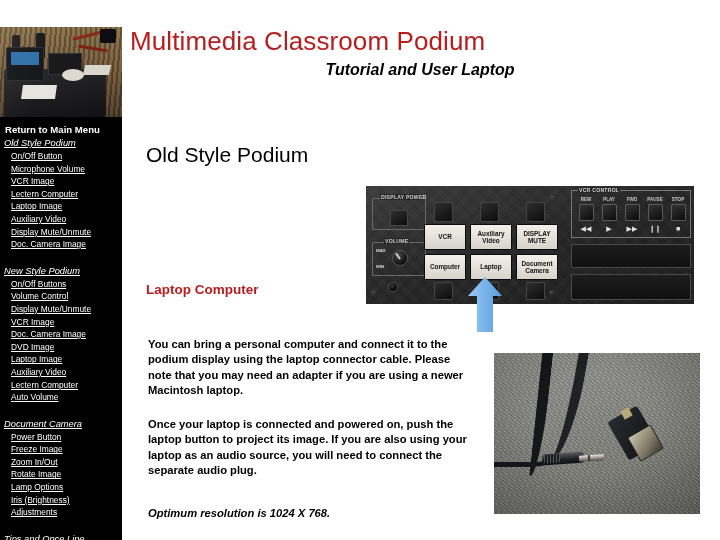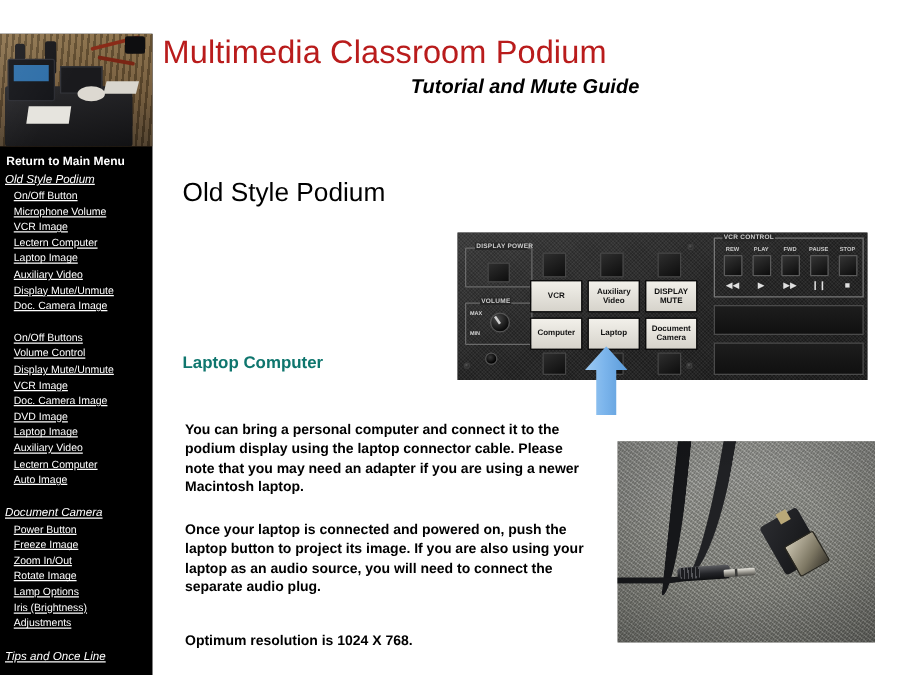--- a/index.html
+++ b/index.html
@@ -174,34 +174,34 @@
     position: absolute;
     left: 146px; top: 143px;
     font-size: 21px;
     color: #000000;
   }
   #subsection-title {
     position: absolute;
     left: 146px; top: 282px;
     font-size: 13.5px;
     font-weight: bold;
-    color: #0f766e;
+    color: #b91c1c;
   }
   .body-para {
     position: absolute;
     left: 148px;
     width: 320px;
     font-size: 11.2px;
     font-weight: bold;
     line-height: 15.4px;
     color: #000000;
   }
   #para1 { top: 337px; }
   #para2 { top: 417px; }
-  #para3 { top: 506px; }
+  #para3 { top: 506px; font-style: italic; }
 
   
   #control-panel {
     position: absolute;
     left: 366px; top: 186px;
     width: 328px; height: 118px;
     overflow: hidden;
     background:
       radial-gradient(circle at 20% 30%, rgba(255,255,255,0.05), rgba(0,0,0,0) 60%),
       repeating-conic-gradient(#2a2a2a 0% 25%, #202020 0% 50%);
@@ -481,20 +481,23 @@
       </li>
       <li class="nav-item nav-link">
         <span>Display Mute/Unmute</span>
       </li>
       <li class="nav-item nav-link">
         <span>Doc. Camera Image</span>
       </li>
 
       <li class="nav-gap"></li>
 
+      <li class="nav-item nav-section">
+        <span>New Style Podium</span>
+      </li>
       <li class="nav-item nav-link">
         <span>On/Off Buttons</span>
       </li>
       <li class="nav-item nav-link">
         <span>Volume Control</span>
       </li>
       <li class="nav-item nav-link">
         <span>Display Mute/Unmute</span>
       </li>
       <li class="nav-item nav-link">
@@ -509,21 +512,21 @@
       <li class="nav-item nav-link">
         <span>Laptop Image</span>
       </li>
       <li class="nav-item nav-link">
         <span>Auxiliary Video</span>
       </li>
       <li class="nav-item nav-link">
         <span>Lectern Computer</span>
       </li>
       <li class="nav-item nav-link">
-        <span>Auto Image</span>
+        <span>Auto Volume</span>
       </li>
 
       <li class="nav-gap"></li>
 
       <li class="nav-item nav-section">
         <span>Document Camera</span>
       </li>
       <li class="nav-item nav-link">
         <span>Power Button</span>
       </li>
@@ -548,21 +551,21 @@
 
       <li class="nav-gap"></li>
 
       <li class="nav-item nav-section">
         <span>Tips and Once Line</span>
       </li>
     </ul>
   </div>
 
   <div id="title">Multimedia Classroom Podium</div>
-  <div id="subtitle">Tutorial and Mute Guide</div>
+  <div id="subtitle">Tutorial and User Laptop</div>
 
   <div id="section-title">Old Style Podium</div>
   <div id="subsection-title">Laptop Computer</div>
 
   <div class="body-para" id="para2">Once your laptop is connected and powered on, push the laptop button to project its image. If you are also using your laptop as an audio source, you will need to connect the separate audio plug.</div>
   <div class="body-para" id="para1">You can bring a personal computer and connect it to the podium display using the laptop connector cable. Please note that you may need an adapter if you are using a newer Macintosh laptop.</div>
   <div class="body-para" id="para3">Optimum resolution is 1024 X 768.</div>
 
   <div id="control-panel">
     <div class="cpbg"></div>

